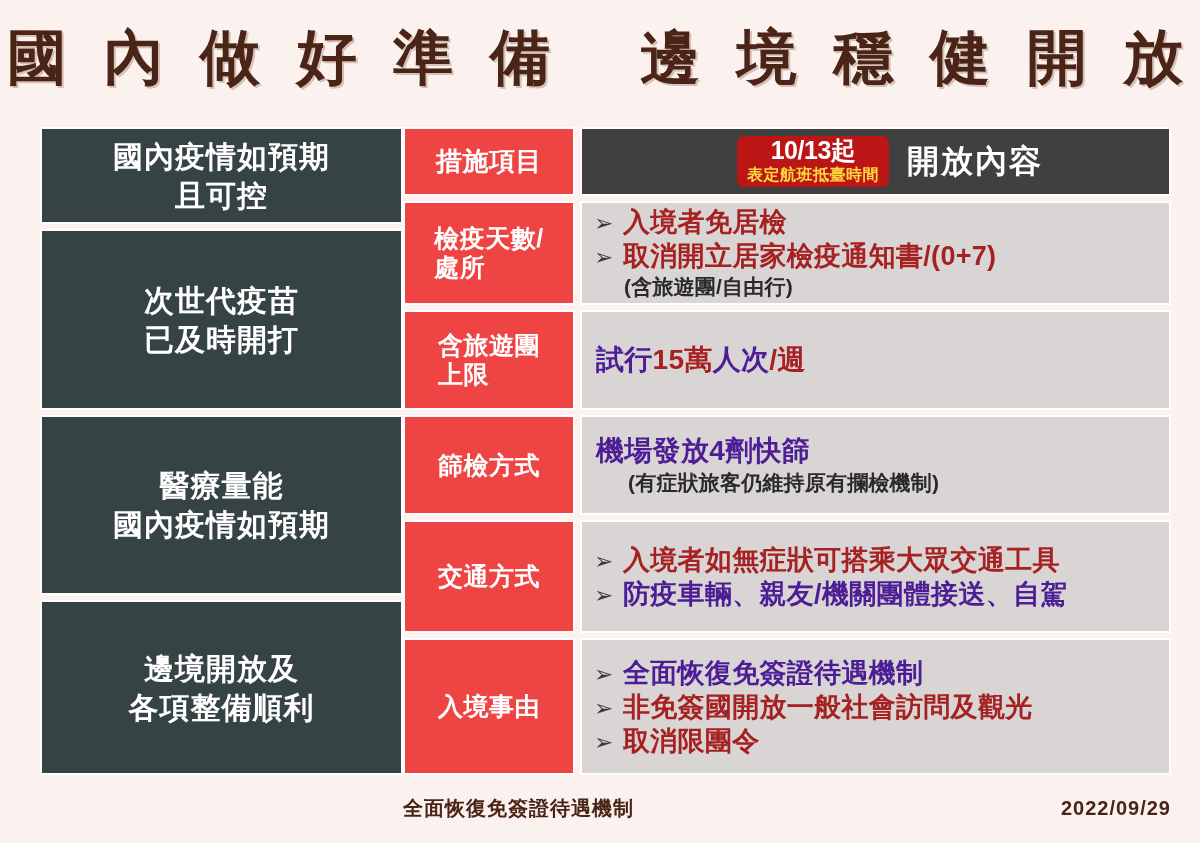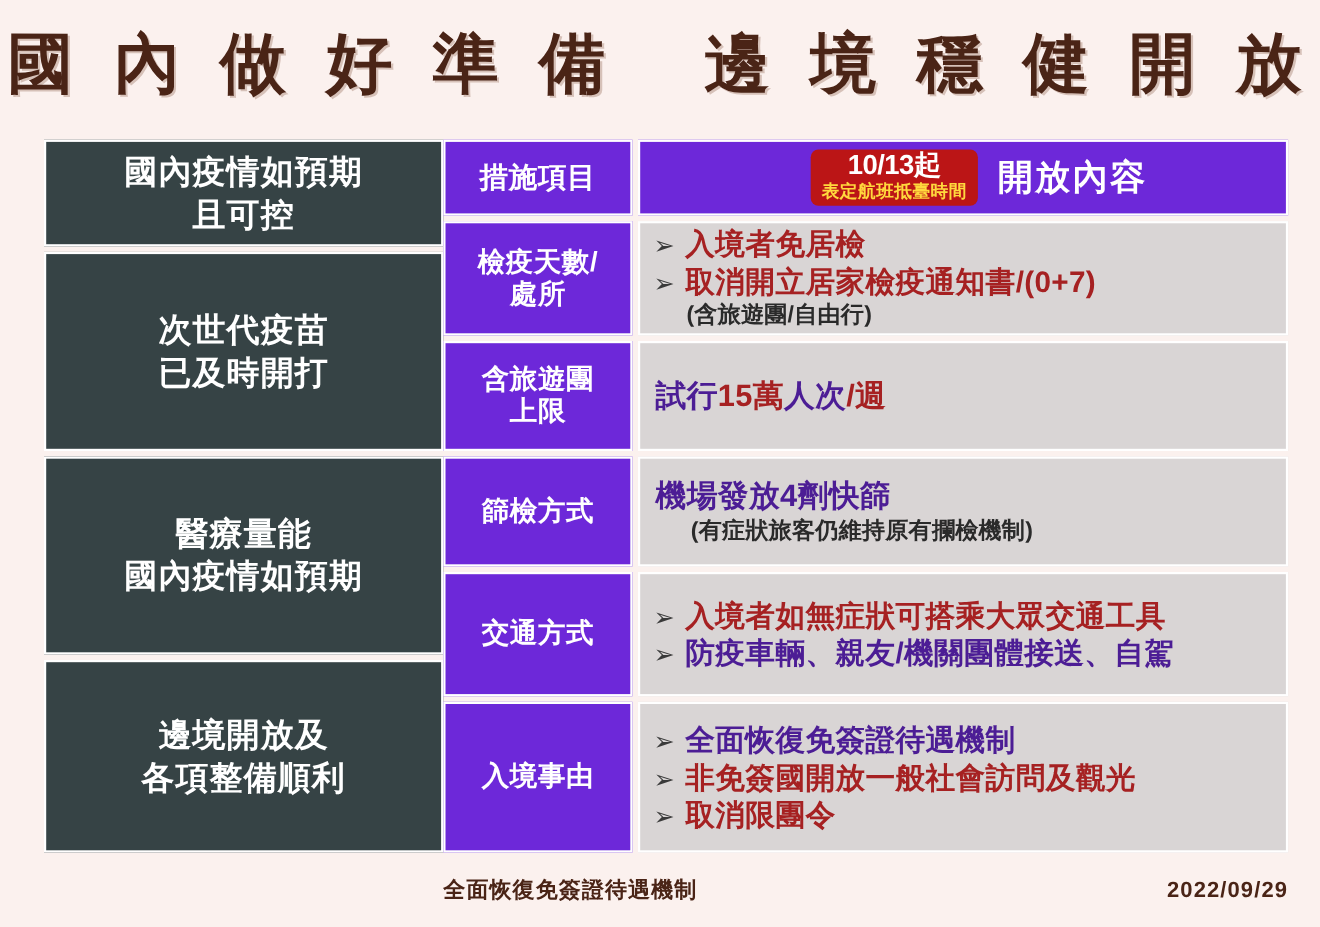--- a/index.html
+++ b/index.html
@@ -84,49 +84,49 @@
   }
   .trow.r-head { flex: 0 0 69px; }
   .trow.r-1    { flex: 0 0 102px; }
   .trow.r-2    { flex: 0 0 100px; }
   .trow.r-3    { flex: 0 0 100px; }
   .trow.r-4    { flex: 0 0 113px; }
   .trow.r-5    { flex: 1 1 auto; }
 
   .label-cell {
     flex: 0 0 172px;
-    background: #6d28d9;
+    background: #ef4444;
     border: 2px solid #ffffff;
     box-sizing: border-box;
     color: #ffffff;
     font-weight: bold;
     font-size: 25px;
     line-height: 1.18;
     display: flex;
     align-items: center;
     justify-content: center;
-    text-align: center;
+    text-align: left;
     white-space: pre-line;
     letter-spacing: 0.5px;
   }
   .value-cell {
     flex: 1 1 auto;
     background: #d9d5d5;
     border: 2px solid #ffffff;
     box-sizing: border-box;
     display: flex;
     flex-direction: column;
     justify-content: center;
     padding: 2px 10px 2px 12px;
   }
 
   
   .trow.r-head .label-cell { font-size: 26px; }
   .head-value {
-    background: #6d28d9;
+    background: #404040;
     flex-direction: row;
     align-items: center;
     padding-left: 39px;
   }
   #date-badge {
     background: #bb1516;
     border-radius: 7px;
     padding: 1px 10px 3px 10px;
     text-align: center;
     line-height: 1;

